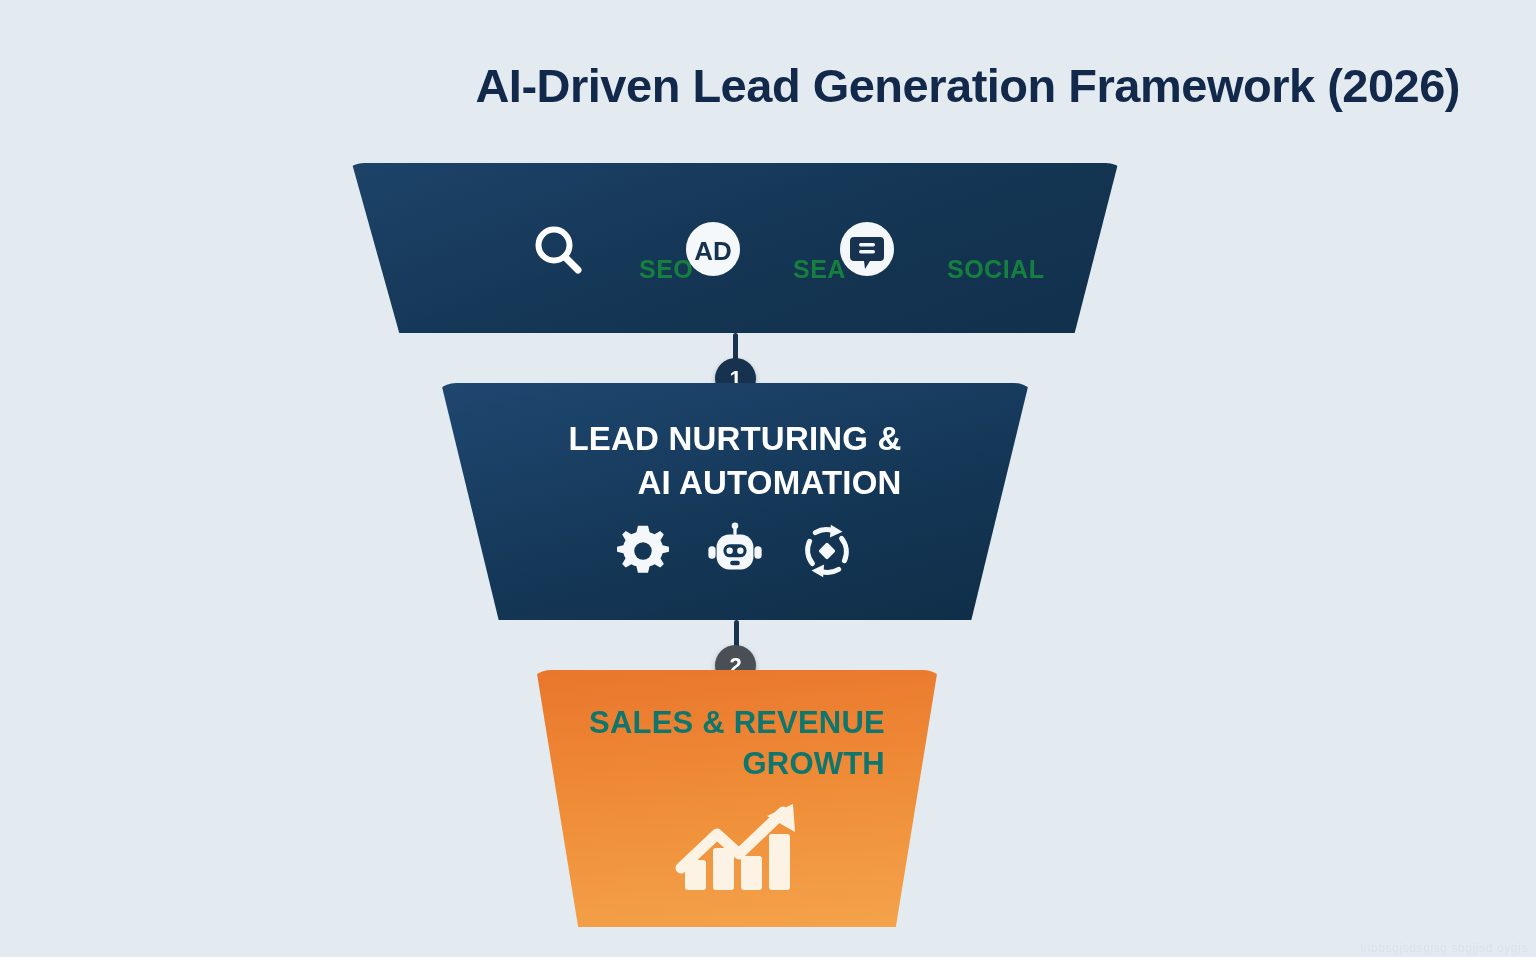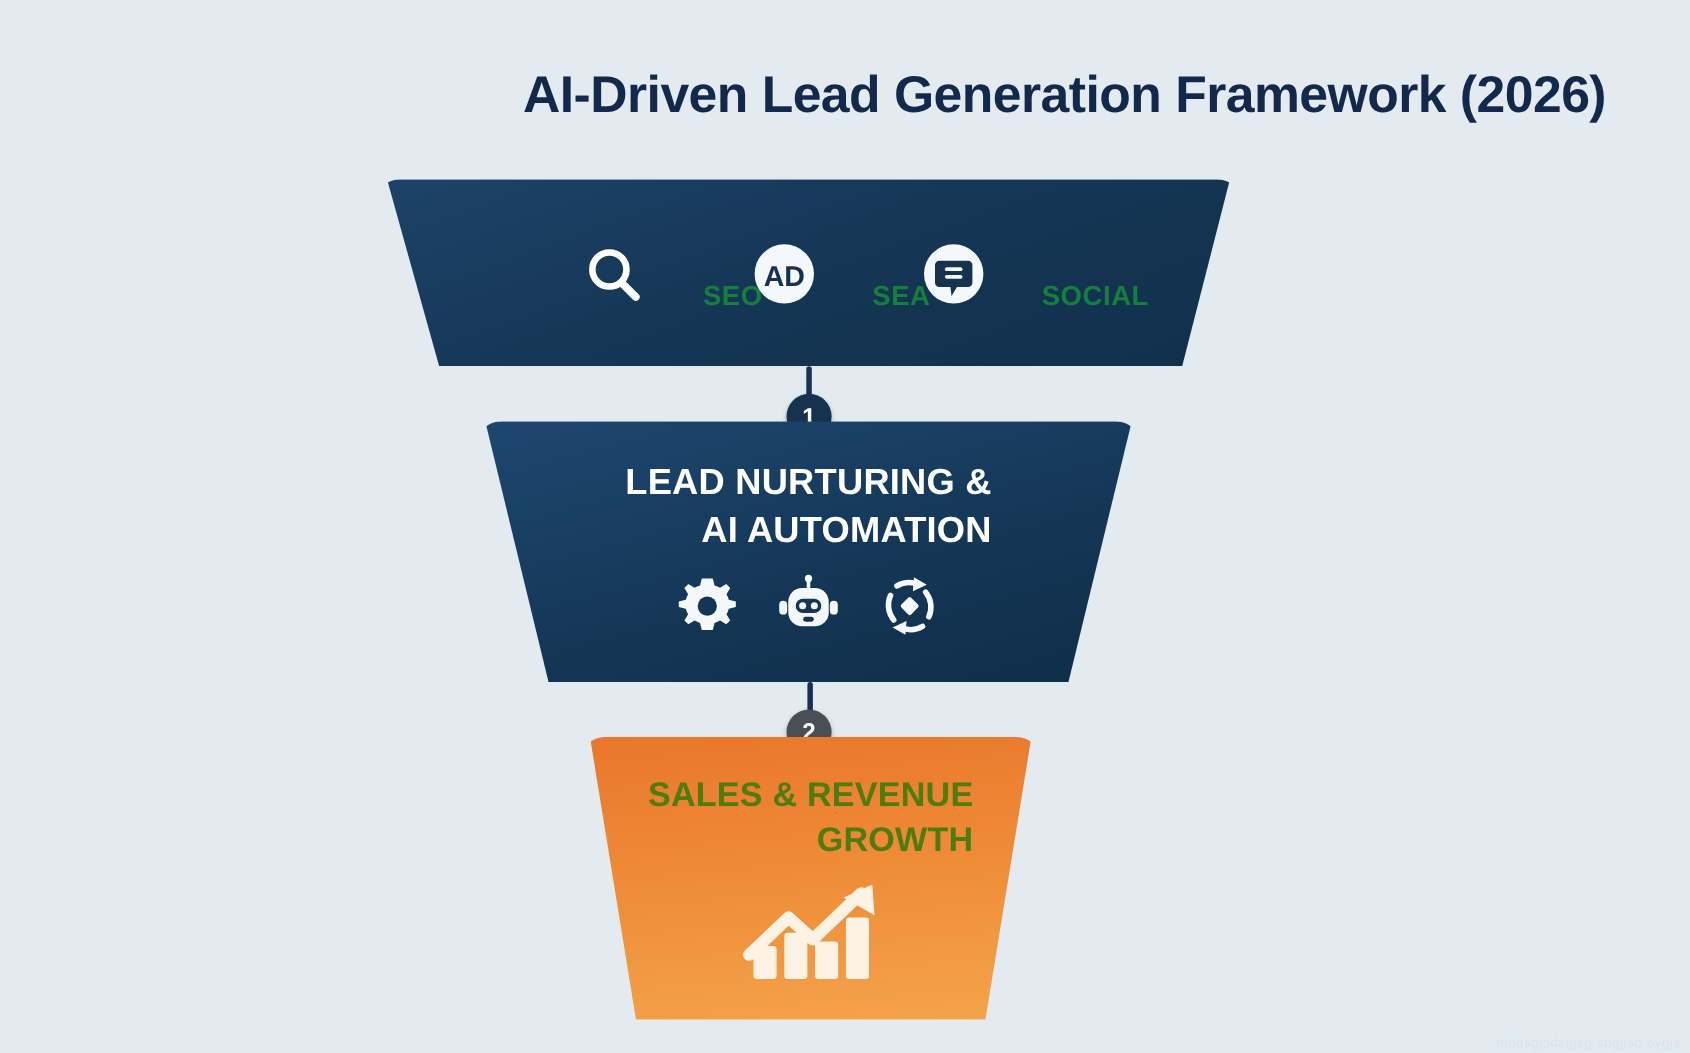--- a/index.html
+++ b/index.html
@@ -130,21 +130,21 @@
     color: #ffffff;
     font-size: 33px;
     font-weight: bold;
     line-height: 1.32;
     text-align: right;
     letter-spacing: 0.2px;
     white-space: pre-line;
     font-family: "Liberation Sans", sans-serif;
   }
   #revenue-title {
-    color: #4d7c0f;
+    color: #0f766e;
     font-size: 31px;
   }
 
   
   #automation-icons {
     display: flex;
     flex-direction: row;
     gap: 30px;
     align-items: center;
     justify-content: center;

